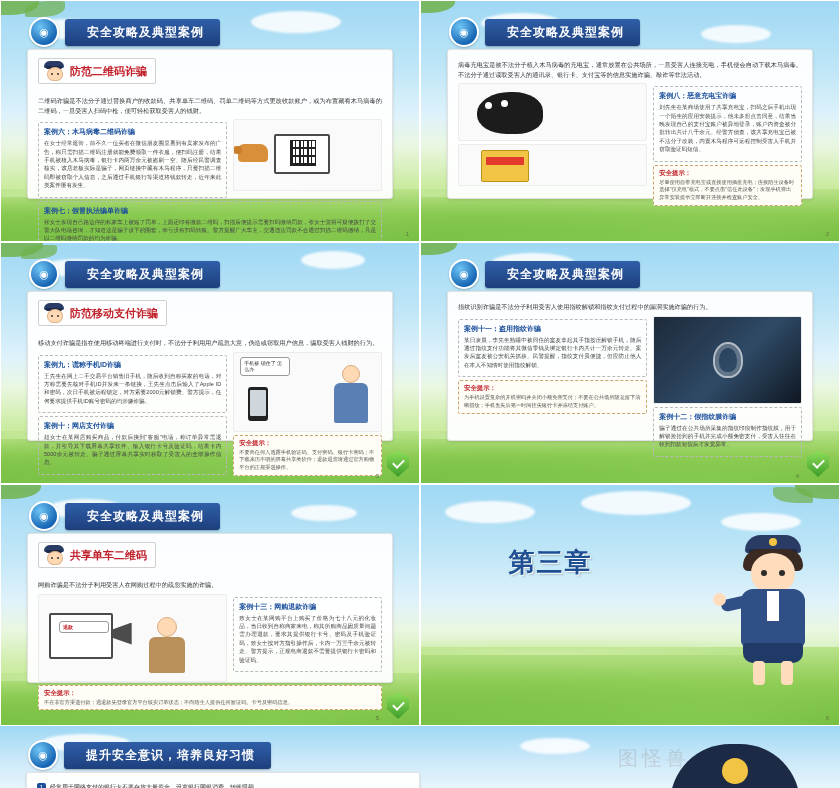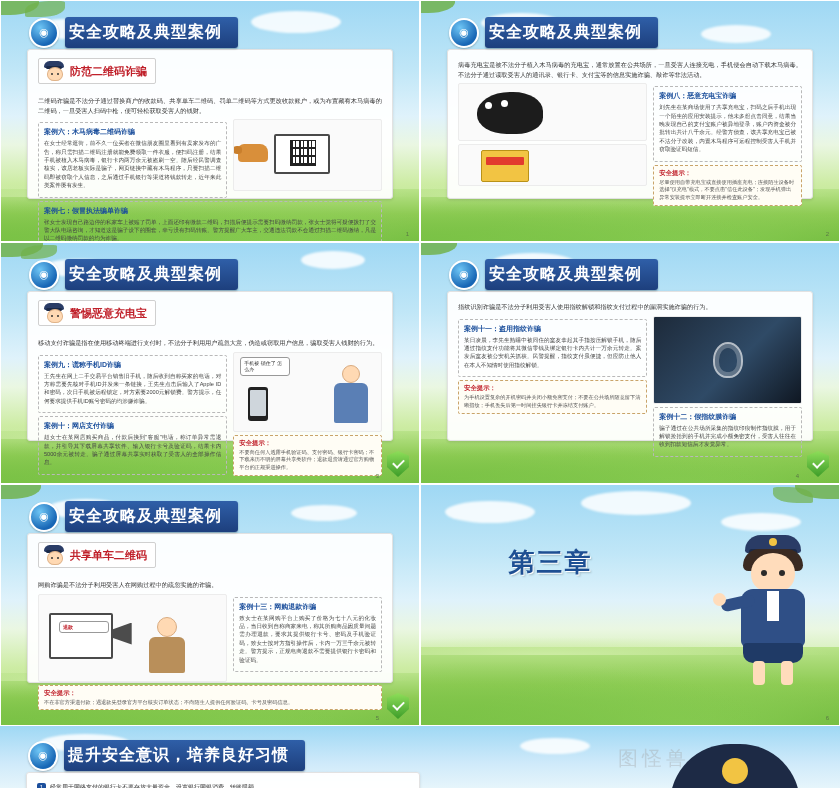--- a/index.html
+++ b/index.html
@@ -58,22 +58,22 @@
     width:26px;height:26px;border-radius:50%;
     background:radial-gradient(circle at 35% 30%,#6fc6f5,#1766b5 70%);
     border:2px solid #ffffff;
     box-shadow:0 1px 2px rgba(0,0,0,.25);
     display:flex;align-items:center;justify-content:center;
     color:#fff;font-size:11px;
   }
   .hdr-title{
     background:linear-gradient(180deg,#2f5fa8 0%,#1d3f7d 100%);
     color:#ffffff;
-    font-size:16px;font-weight:bold;
-    padding:5px 16px 5px 4px;
+    font-size:12px;font-weight:bold;
+    padding:5px 16px 5px 22px;
     border-radius:3px;
     letter-spacing:1px;
     box-shadow:0 1px 2px rgba(0,0,0,.3);
     white-space:nowrap;
   }
 
   
   .card{
     position:absolute;left:26px;right:26px;top:48px;bottom:42px;
     background:rgba(255,255,255,.94);
@@ -373,21 +373,21 @@
       <div class="hdr-badge">◉</div>
       <div class="hdr-title">安全攻略及典型案例</div>
     </div>
 
     <div class="card">
       <div class="sec-title">
         <div class="cop">
           <div class="cop-hat"></div>
             <div class="cop-face"></div>
         </div>
-        <div class="txt">警惕恶意充电宝</div>
+        <div class="txt">防范移动支付诈骗</div>
       </div>
       <div class="body-txt">移动支付诈骗是指在使用移动终端进行支付时，不法分子利用用户疏忽大意，伪造或窃取用户信息，骗取受害人钱财的行为。</div>
 
       <div class="two-col">
         <div class="col-l">
           <div class="case-box">
             <div class="case-h">案例九：谎称手机ID诈骗</div>
             <div class="case-t">王先生在网上二手交易平台销售旧手机，随后收到自称买家的电话，对方称需要先核对手机ID并发来一条链接，王先生点击后输入了Apple ID和密码，次日手机被远程锁定，对方索要2000元解锁费。警方提示，任何要求提供手机ID账号密码的均涉嫌诈骗。</div>
           </div>
           <div class="case-box">

